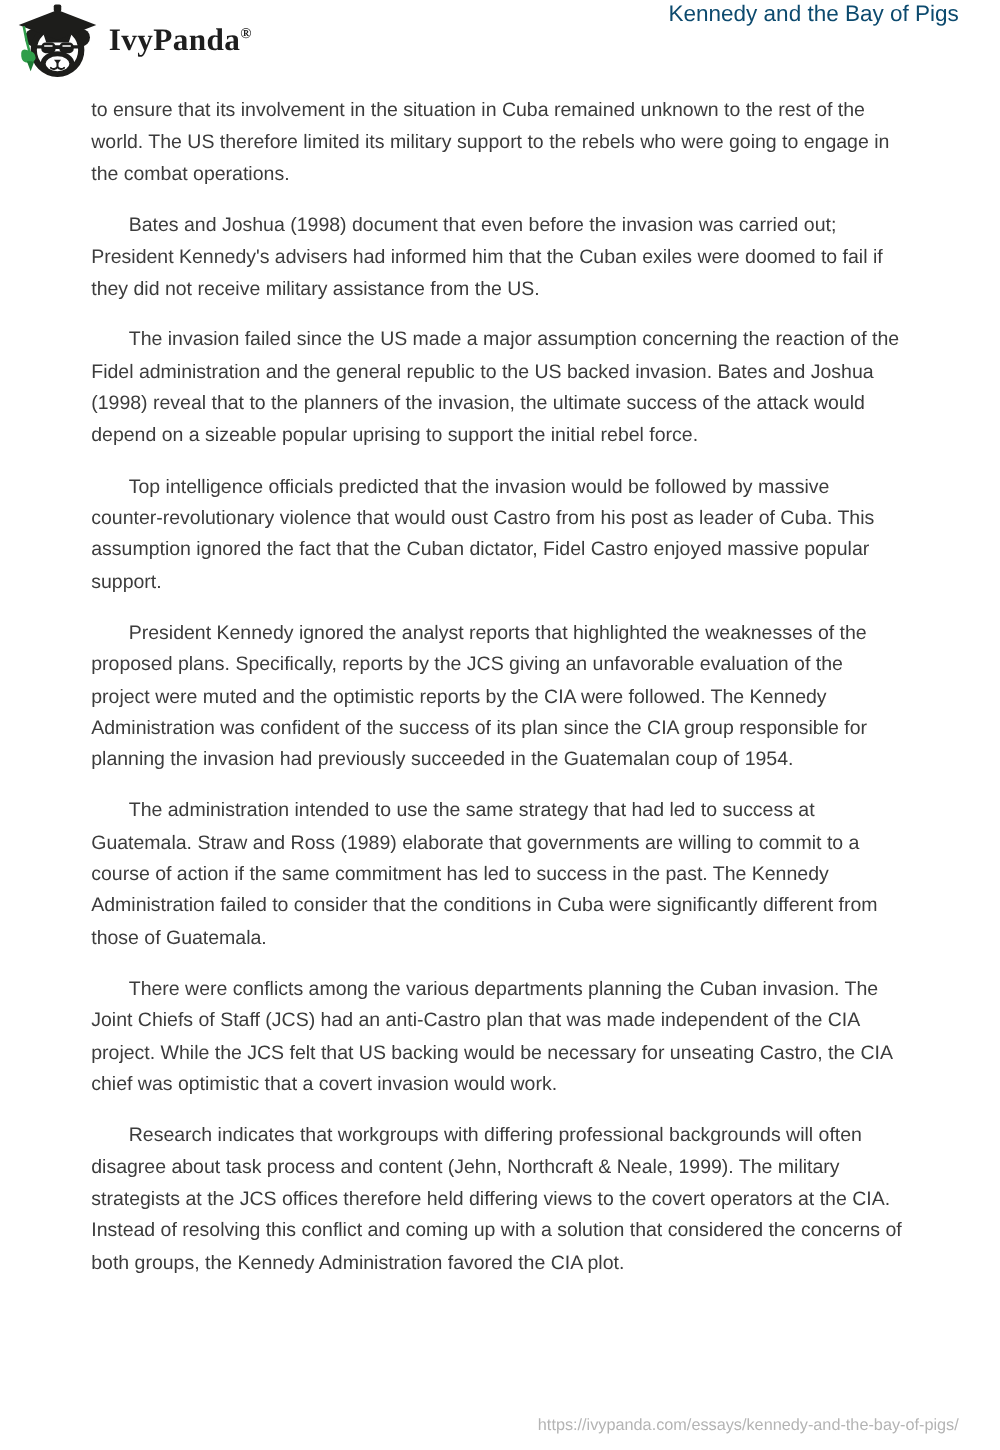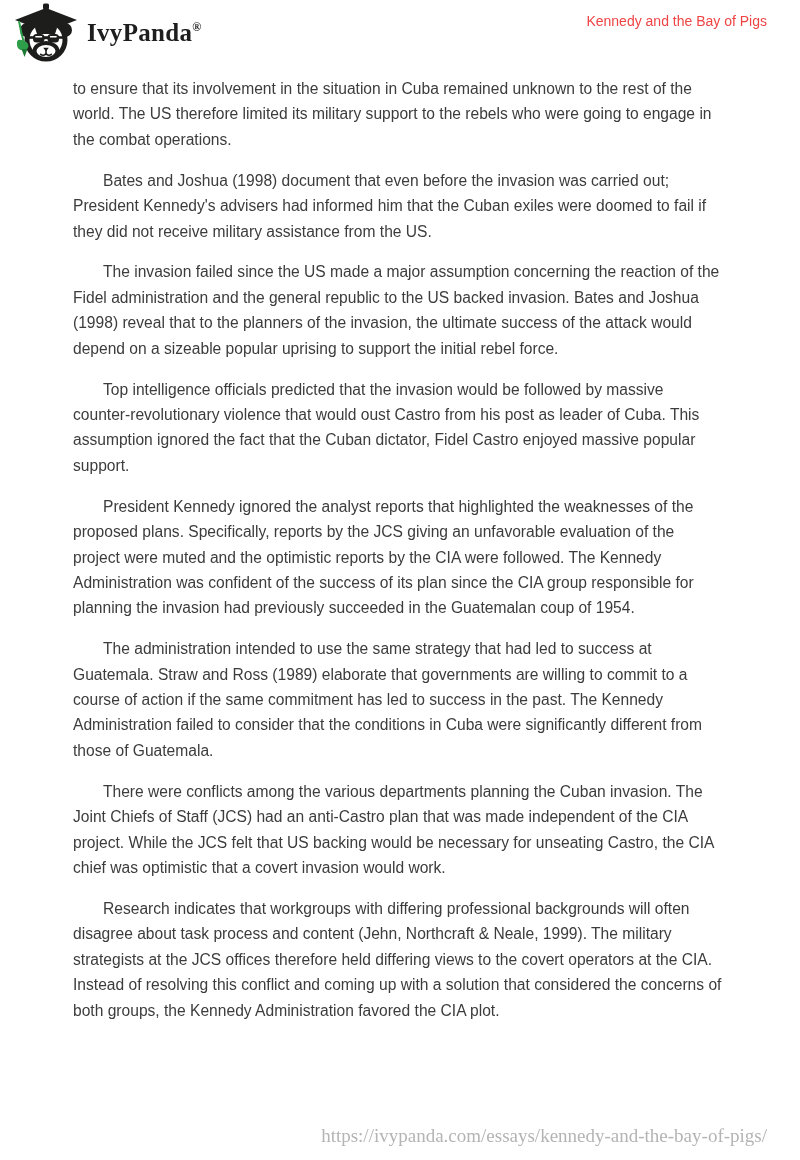--- a/index.html
+++ b/index.html
@@ -27,41 +27,40 @@
     white-space: nowrap;
   }
   .reg-mark {
     font-family: "Liberation Serif", serif;
     font-weight: bold;
     font-size: 12px;
     color: #1e1e1e;
     vertical-align: 10px;
   }
   .doc-title {
-    position: absolute; top: 13px; right: 33px;
-    font-size: 14px; color: #ef4444;
+    position: absolute; top: 1px; right: 33px;
+    font-size: 18px; color: #0c4a6e;
   }
   
   .body-text {
     position: absolute;
     top: 76px; left: 73px;
     width: 652px;
     font-size: 15.6px;
     line-height: 25.4px;
     color: #3c3c3c;
     text-align: left;
   }
   p.para { margin: 0 0 15.5px 0; }
   p.para.indent { text-indent: 30px; }
   
   .footer-url {
     position: absolute; right: 33px; bottom: 13px;
-    font-size: 19px; color: #b4b4b4;
+    font-size: 13px; color: #b4b4b4;
     text-decoration: none;
-    font-family: Liberation Serif, serif;
   }
 </style>
 </head>
 <body>
 
 <div class="page">
 
   <div class="header">
     <div class="brand">
       <svg class="logo-svg" viewBox="0 0 64 59" aria-hidden="true">

